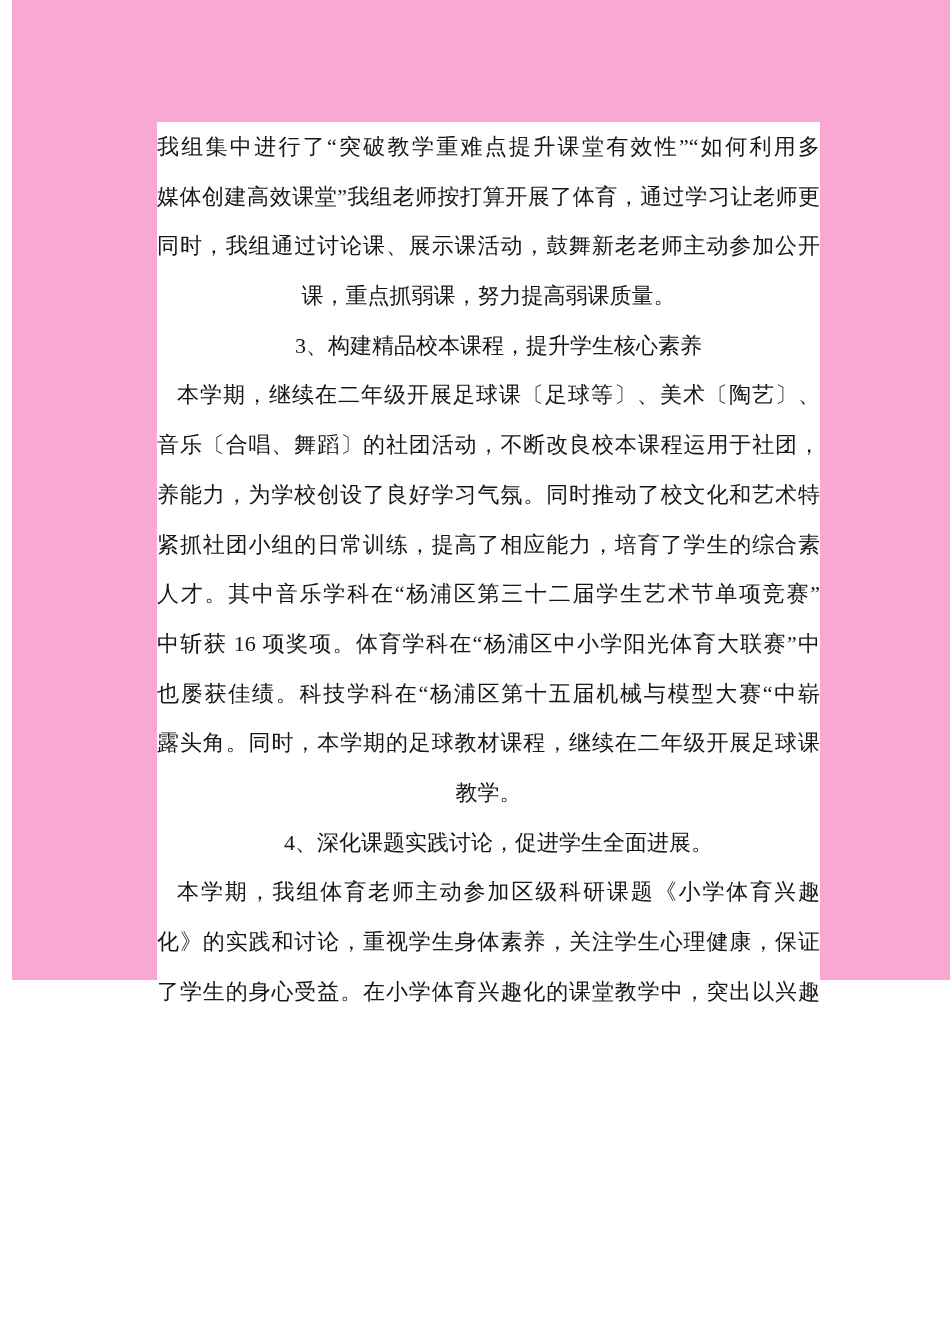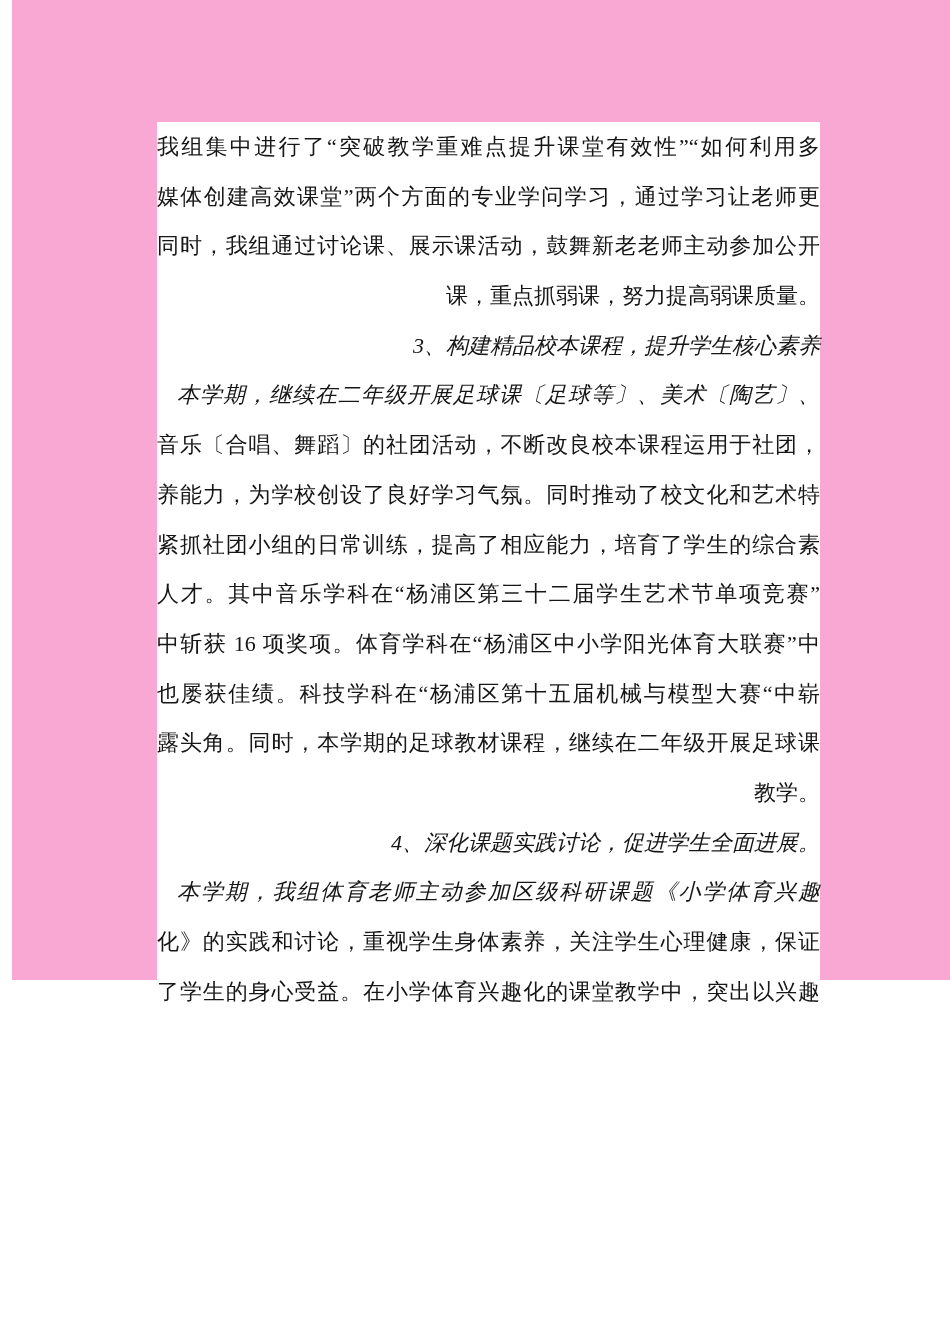--- a/index.html
+++ b/index.html
@@ -27,41 +27,40 @@
     top: 122px;
     width: 663px;
     font-family: "Liberation Serif", "DejaVu Serif", serif;
     font-size: 22px;
     color: #161616;
     font-weight: 400;
   }
   .line {
     height: 49.7px;
     line-height: 49.7px;
-    text-align: right;
+    text-align: center;
     white-space: normal;
     overflow: visible;
   }
   .line.justify {
     text-align: justify;
     text-align-last: justify;
     text-justify: inter-character;
   }
   .line.indent {
     padding-left: 20px;
-    font-style: italic;
   }
 </style>
 </head>
 <body>
 
 <div class="doc-page">
   <div class="text-block" style="background: rgb(255, 255, 255); color: rgb(22, 22, 22);">
       <div class="line justify">我组集中进行了“突破教学重难点提升课堂有效性”“如何利用多</div>
-      <div class="line justify">媒体创建高效课堂”两个方面的专业学问学习，通过学习让老师更</div>
+      <div class="line justify">媒体创建高效课堂”我组老师按打算开展了体育，通过学习让老师更</div>
       <div class="line justify">同时，我组通过讨论课、展示课活动，鼓舞新老老师主动参加公开</div>
       <div class="line">课，重点抓弱课，努力提高弱课质量。</div>
       <div class="line indent">3、构建精品校本课程，提升学生核心素养</div>
       <div class="line indent justify">本学期，继续在二年级开展足球课〔足球等〕、美术〔陶艺〕、</div>
       <div class="line justify">音乐〔合唱、舞蹈〕的社团活动，不断改良校本课程运用于社团，</div>
       <div class="line justify">养能力，为学校创设了良好学习气氛。同时推动了校文化和艺术特</div>
       <div class="line justify">紧抓社团小组的日常训练，提高了相应能力，培育了学生的综合素</div>
       <div class="line justify">人才。其中音乐学科在“杨浦区第三十二届学生艺术节单项竞赛”</div>
       <div class="line justify">中斩获 16 项奖项。体育学科在“杨浦区中小学阳光体育大联赛”中</div>
       <div class="line justify">也屡获佳绩。科技学科在“杨浦区第十五届机械与模型大赛“中崭</div>

